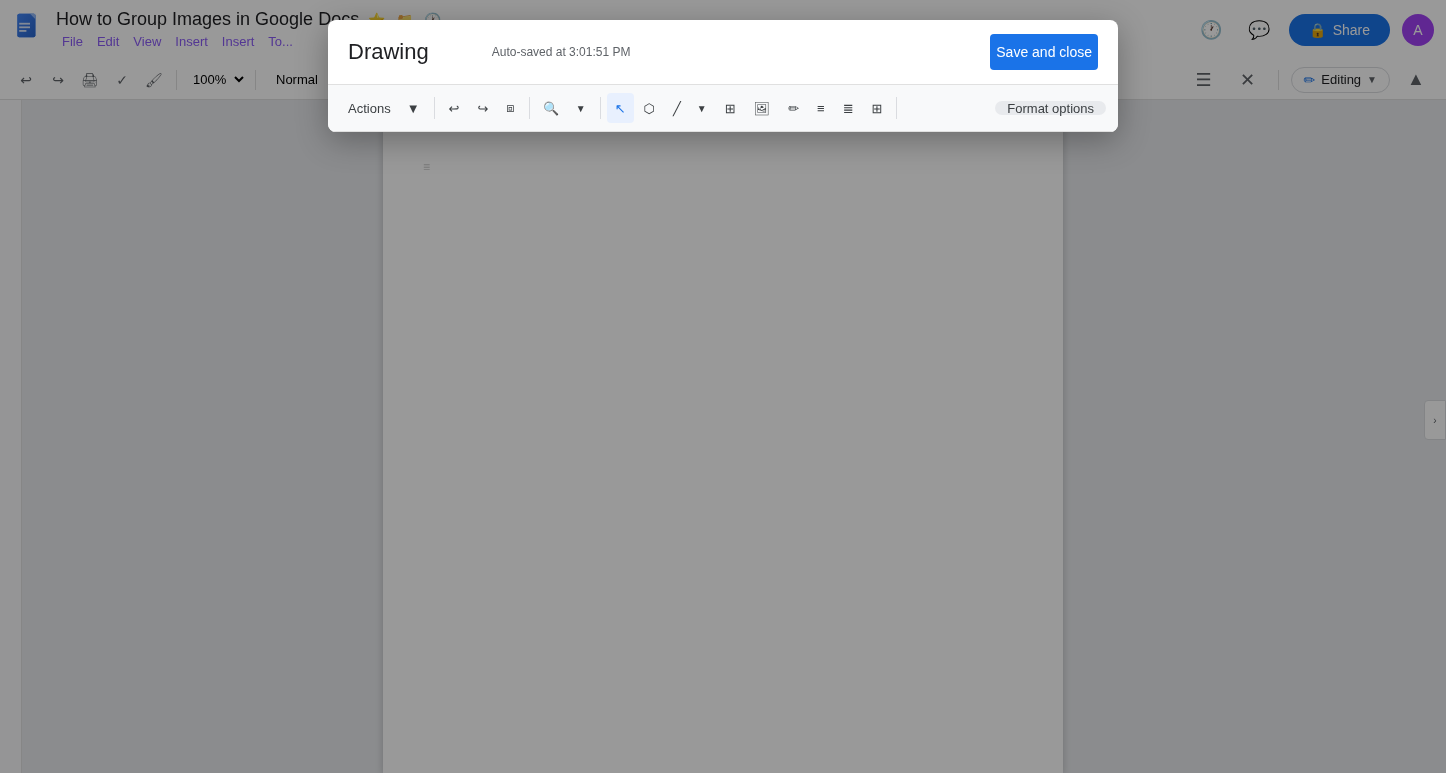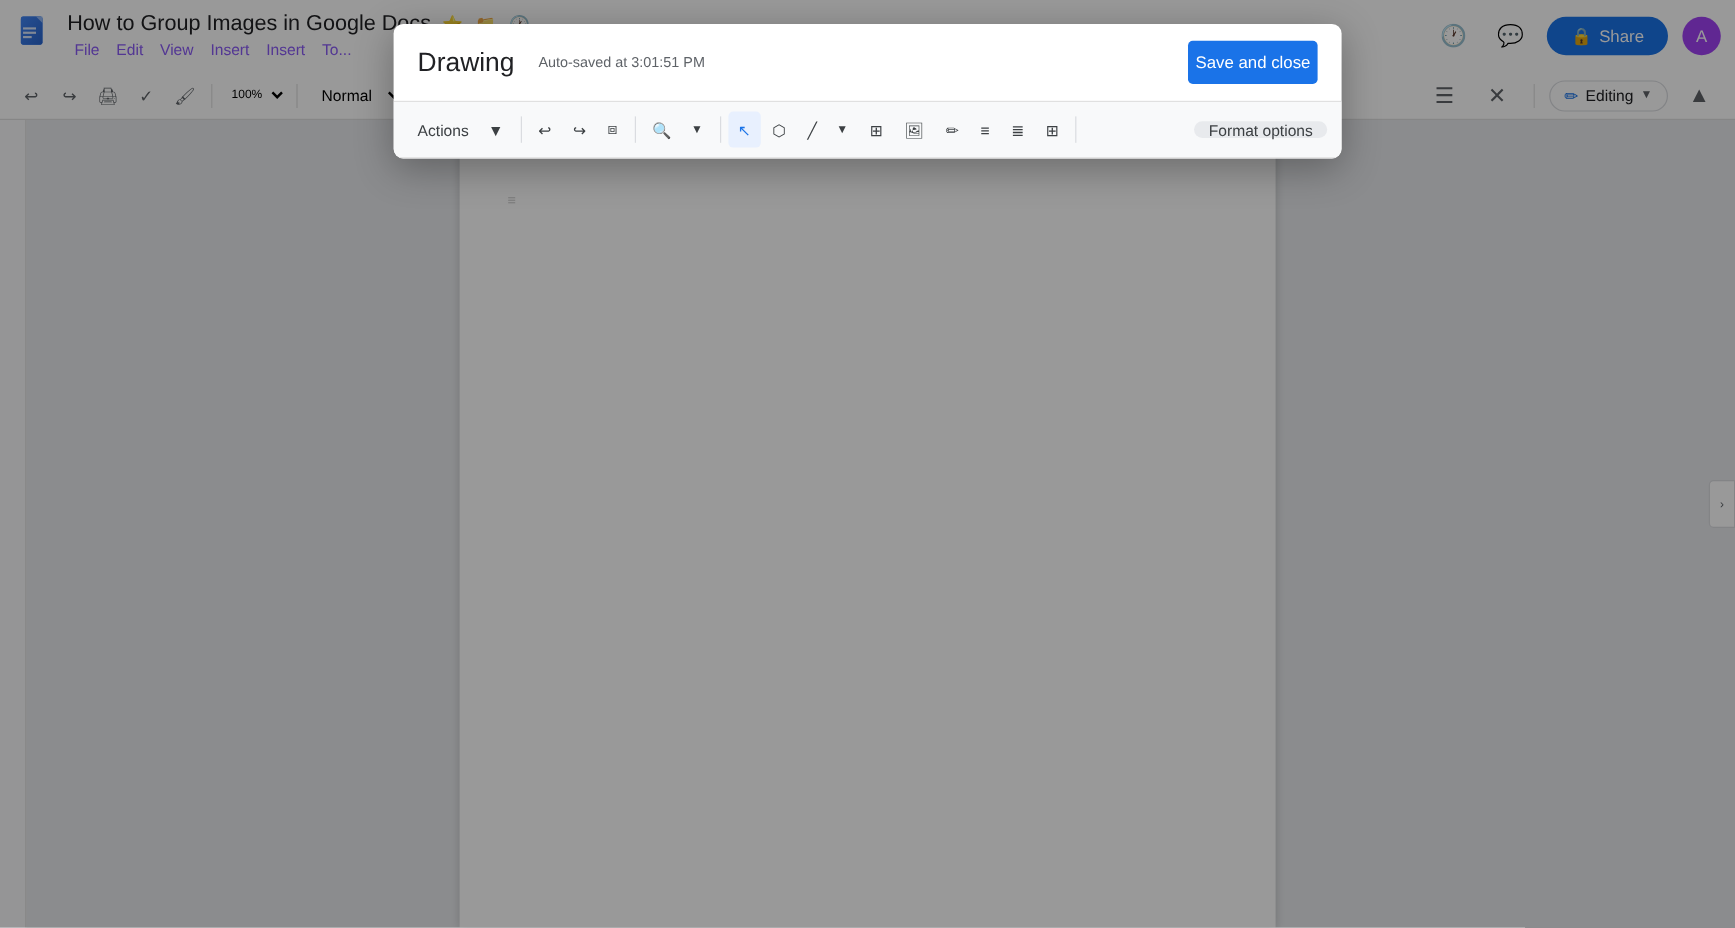--- a/index.html
+++ b/index.html
@@ -156,21 +156,21 @@
     }
 
     .toolbar-divider {
       width: 1px;
       height: 20px;
       background: #e0e0e0;
       margin: 0 4px;
     }
 
     .zoom-select {
-      font-size: 10px;
+      font-size: 13px;
       border: none;
       background: transparent;
       cursor: pointer;
       padding: 2px 4px;
     }
 
     .style-select {
       font-size: 13px;
       border: none;
       background: transparent;
@@ -235,20 +235,21 @@
     }
 
     
     .modal-header {
       display: flex;
       align-items: center;
       justify-content: space-between;
       padding: 14px 20px;
       border-bottom: 1px solid #e0e0e0;
       flex-shrink: 0;
+      gap: 43px;
     }
 
     .modal-title {
       font-size: 22px;
       font-weight: 400;
       color: #202124;
     }
 
     .modal-autosave {
       font-size: 12px;

